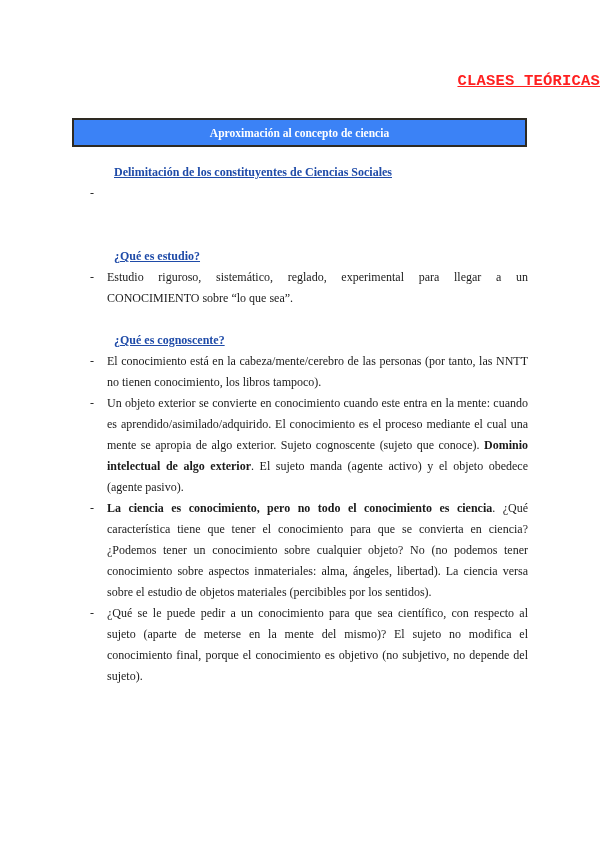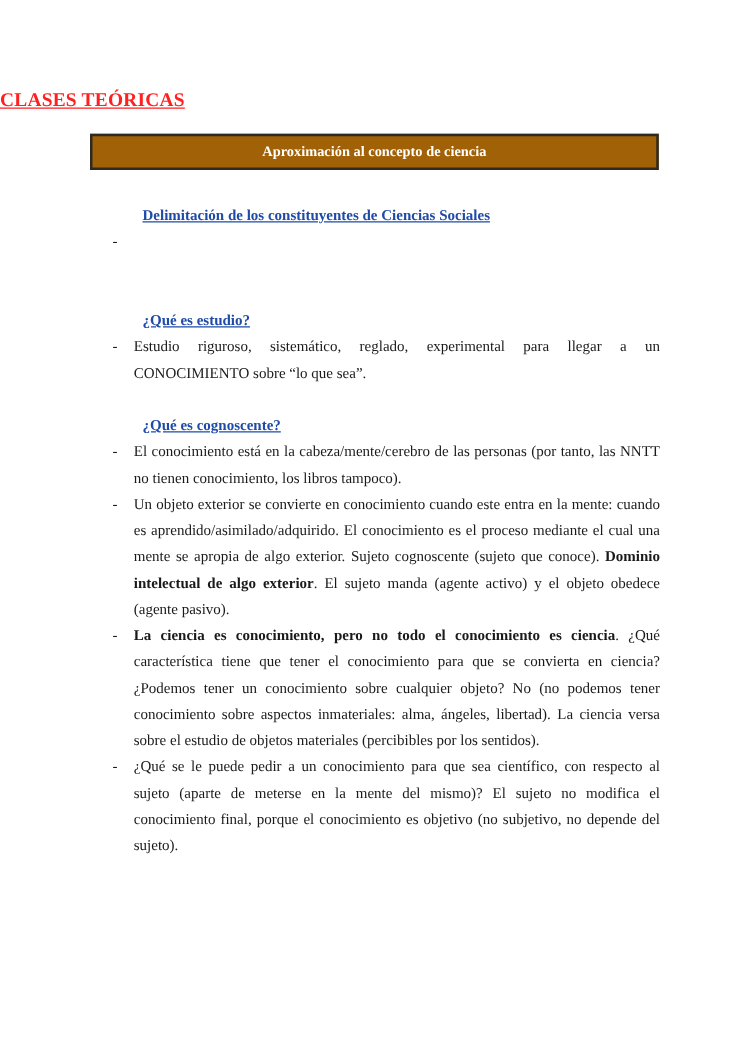--- a/index.html
+++ b/index.html
@@ -2,27 +2,27 @@
 <html><head>
 <meta charset="utf-8">
 <style>
   html, body { margin: 0; padding: 0; background: #ffffff; }
   body {
     width: 600px; height: 848px; position: relative; overflow: hidden;
     font-family: "Liberation Serif", "DejaVu Serif", serif;
     color: #1a1a1a;
   }
   .title {
-    position: absolute; top: 72px; left: 0; width: 600px; text-align: left;
+    position: absolute; top: 72px; left: 0; width: 600px; text-align: right;
     font-size: 15.5px; font-weight: bold; color: #ff2020;
-    text-decoration: underline; letter-spacing: 0.2px;
+    text-decoration: underline; letter-spacing: 0.2px; font-family: Liberation Mono, monospace;
   }
   .banner {
-    position: absolute; left: 72px; top: 107px; width: 451px; height: 25px;
-    background: #a16207; border: 2px solid #2e2a22;
+    position: absolute; left: 72px; top: 118px; width: 451px; height: 25px;
+    background: #3b82f6; border: 2px solid #2e2a22;
     display: flex; align-items: center; justify-content: center;
     color: #ffffff; font-weight: bold; font-size: 11.5px;
   }
   .section { position: absolute; left: 73px; width: 455px; }
   .heading {
     font-size: 12px; font-weight: bold; color: #1f4ba8;
     text-decoration: underline; height: 21px; line-height: 21px;
     white-space: nowrap;
     margin-left: 41px;
   }

